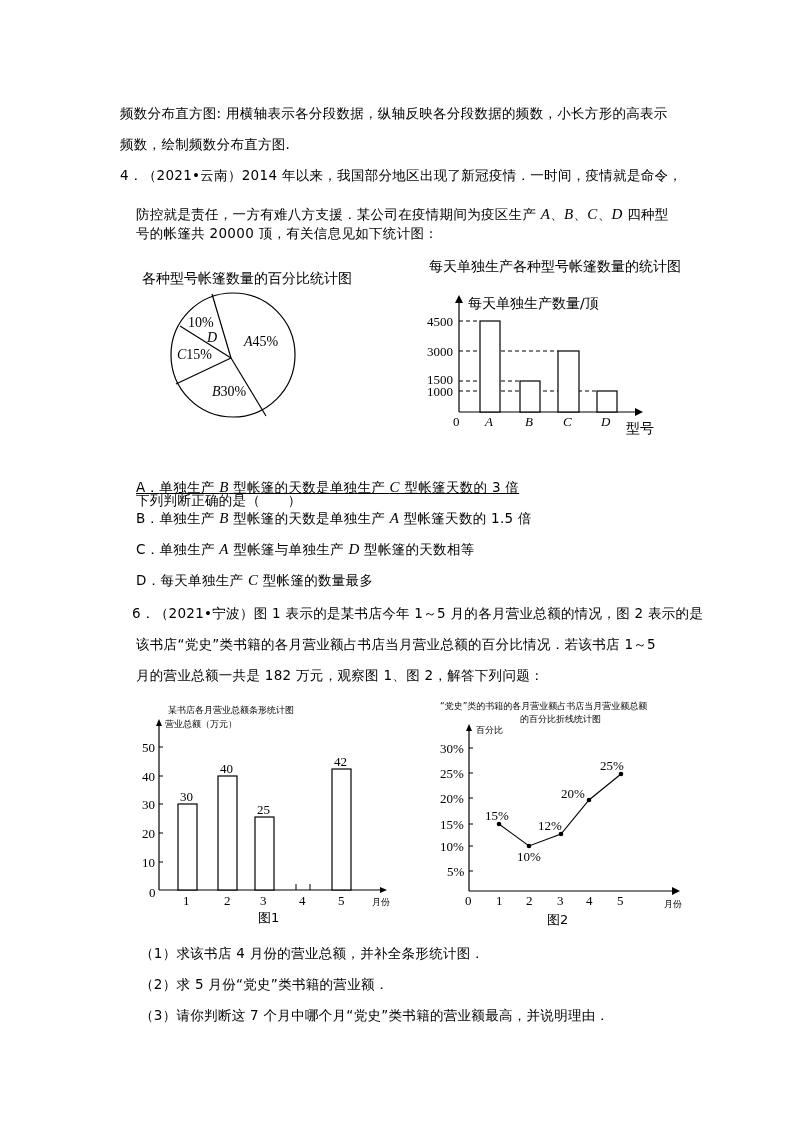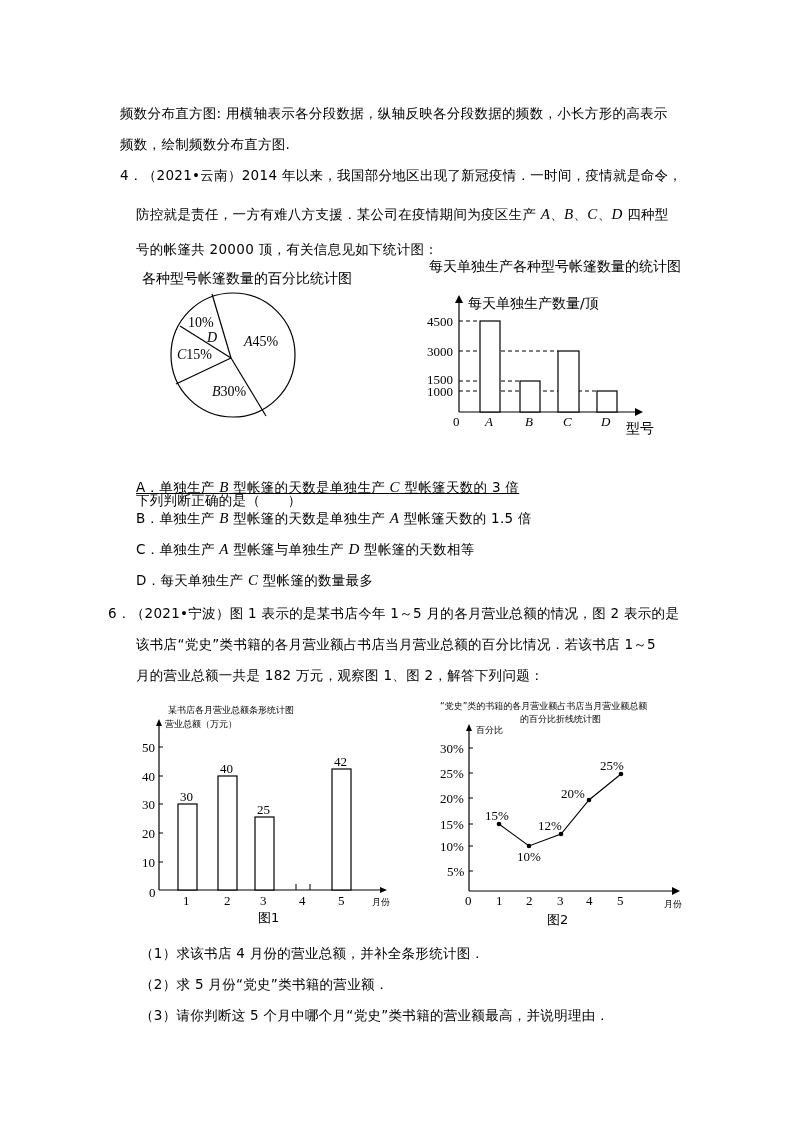--- a/index.html
+++ b/index.html
@@ -16,21 +16,21 @@
 
 <div class="line" style="left:120px;top:104px;">频数分布直方图: 用横轴表示各分段数据，纵轴反映各分段数据的频数，小长方形的高表示</div>
 <div class="line" style="left:120px;top:135px;">频数，绘制频数分布直方图.</div>
 
 <div class="line" style="left:120px;top:166px;">
   <span>4．</span><span>（2021•云南）</span><span>2014 年以来，我国部分地区出现了新冠疫情．一时间，疫情就是命令，</span>
 </div>
 <div class="line" style="left:136px;top:205px;">
   <span>防控就是责任，一方有难八方支援．某公司在疫情期间为疫区生产 </span><span class="it">A</span>、<span class="it">B</span>、<span class="it">C</span>、<span class="it">D</span><span> 四种型</span>
 </div>
-<div class="line" style="left:136px;top:240px;">号的帐篷共 20000 顶，有关信息见如下统计图：</div>
+<div class="line" style="left:136px;top:224px;">号的帐篷共 20000 顶，有关信息见如下统计图：</div>
 
 <svg class="chart" width="794" height="1123" style="pointer-events:none;">
   <text class="cjk" x="142" y="283" font-size="14">各种型号帐篷数量的百分比统计图</text>
   <circle cx="233" cy="355" r="62" fill="none" stroke="#000" stroke-width="1.2"></circle>
 
   <line x1="231" y1="358" x2="212" y2="294" stroke="#000" stroke-width="1.2"></line>
   <line x1="231" y1="358" x2="266" y2="416" stroke="#000" stroke-width="1.2"></line>
   <line x1="231" y1="358" x2="176" y2="384" stroke="#000" stroke-width="1.2"></line>
   <line x1="231" y1="358" x2="180" y2="326" stroke="#000" stroke-width="1.2"></line>
   <text x="188" y="327" font-size="14">10%</text>
@@ -79,21 +79,21 @@
 <div class="line" style="left:136px;top:509px;">
   <span>B．</span><span>单独生产 </span><span class="it">B</span><span> 型帐篷的天数是单独生产 </span><span class="it">A</span><span> 型帐篷天数的 1.5 倍</span>
 </div>
 <div class="line" style="left:136px;top:540px;">
   <span>C．</span><span>单独生产 </span><span class="it">A</span><span> 型帐篷与单独生产 </span><span class="it">D</span><span> 型帐篷的天数相等</span>
 </div>
 <div class="line" style="left:136px;top:571px;">
   <span>D．</span><span>每天单独生产 </span><span class="it">C</span><span> 型帐篷的数量最多</span>
 </div>
 
-<div class="line" style="left:108px;top:604px;text-align:right;">6．（2021•宁波）图 1 表示的是某书店今年 1～5 月的各月营业总额的情况，图 2 表示的是</div>
+<div class="line" style="left:132px;top:604px;text-align:right;">6．（2021•宁波）图 1 表示的是某书店今年 1～5 月的各月营业总额的情况，图 2 表示的是</div>
 <div class="line" style="left:136px;top:635px;">该书店“党史”类书籍的各月营业额占书店当月营业总额的百分比情况．若该书店 1～5</div>
 <div class="line" style="left:136px;top:666px;">月的营业总额一共是 182 万元，观察图 1、图 2，解答下列问题：</div>
 
 <svg class="chart" width="794" height="1123" style="pointer-events:none;">
   <text class="cjk" x="168" y="713" font-size="9">某书店各月营业总额条形统计图</text>
   <line x1="159" y1="890" x2="159" y2="725" stroke="#000" stroke-width="1.2"></line>
   <polygon points="156,726 159,719 162,726" fill="#000"></polygon>
   <text class="cjk" x="165" y="727" font-size="9">营业总额（万元）</text>
   <line x1="159" y1="890" x2="381" y2="890" stroke="#000" stroke-width="1.2"></line>
   <polygon points="380,887 387,890 380,893" fill="#000"></polygon>
@@ -171,13 +171,13 @@
   <text x="496" y="905" font-size="13">1</text>
   <text x="526" y="905" font-size="13">2</text>
   <text x="557" y="905" font-size="13">3</text>
   <text x="586" y="905" font-size="13">4</text>
   <text x="617" y="905" font-size="13">5</text>
   <text class="cjk" x="547" y="924" font-size="13">图2</text>
 </svg>
 
 <div class="line" style="left:140px;top:944px;">（1）求该书店 4 月份的营业总额，并补全条形统计图．</div>
 <div class="line" style="left:140px;top:975px;">（2）求 5 月份“党史”类书籍的营业额．</div>
-<div class="line" style="left:140px;top:1006px;">（3）请你判断这 5 个月中哪个月“党史”类书籍的营业额最高，并说明理由．</div>
+<div class="line" style="left:140px;top:1006px;">（3）请你判断这 7 个月中哪个月“党史”类书籍的营业额最高，并说明理由．</div>
 
 </body></html>

